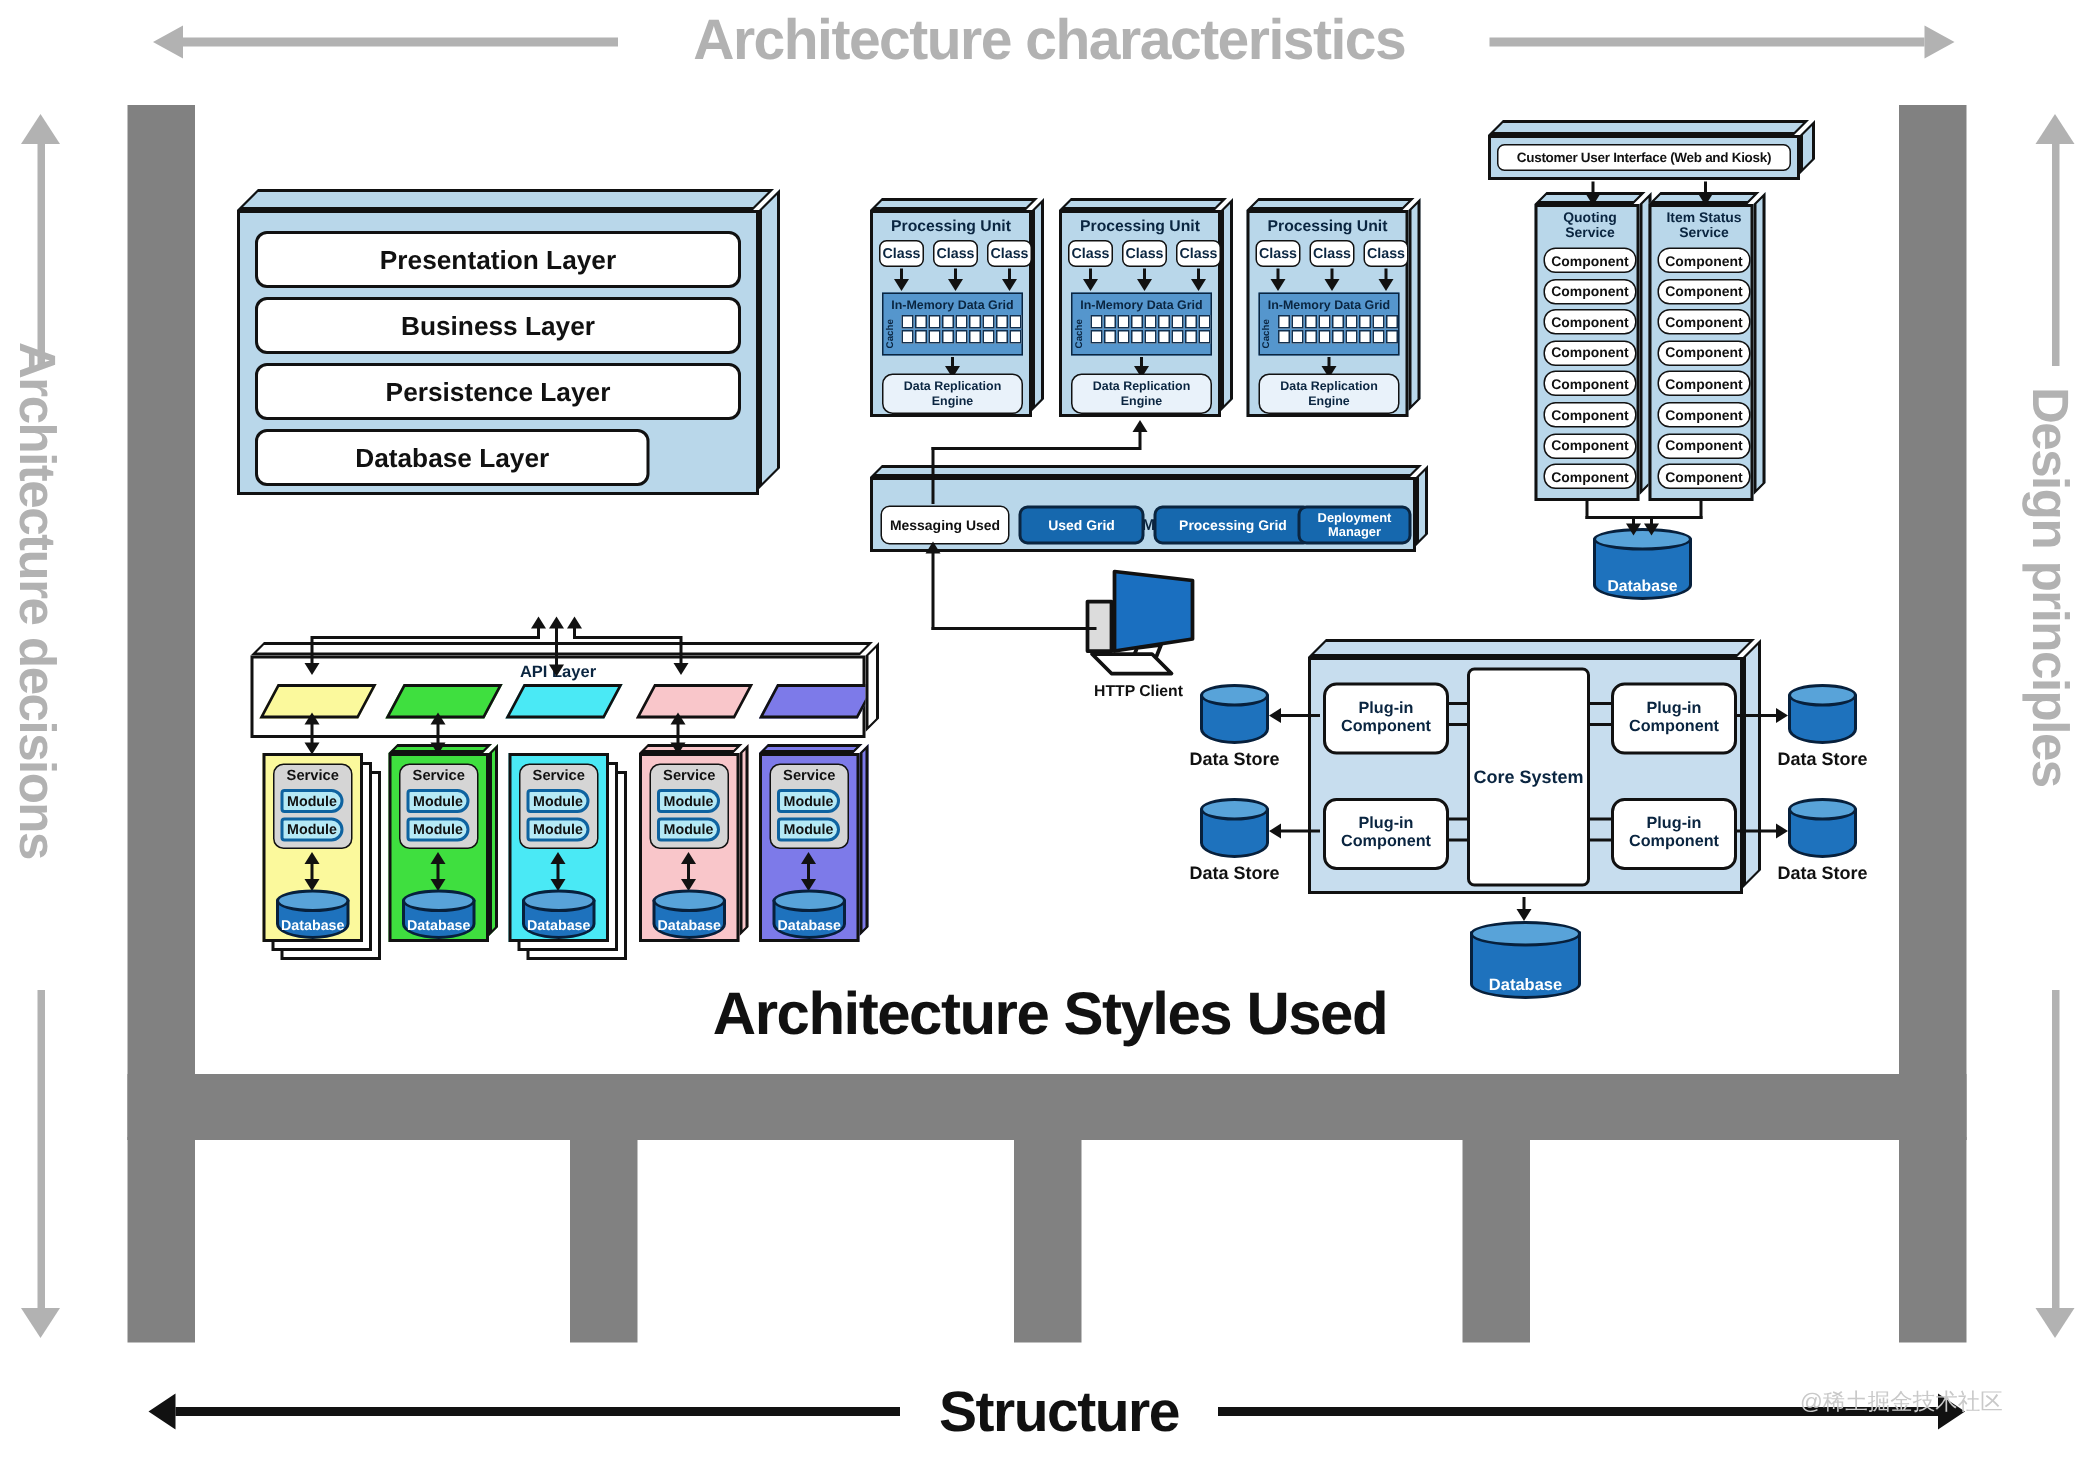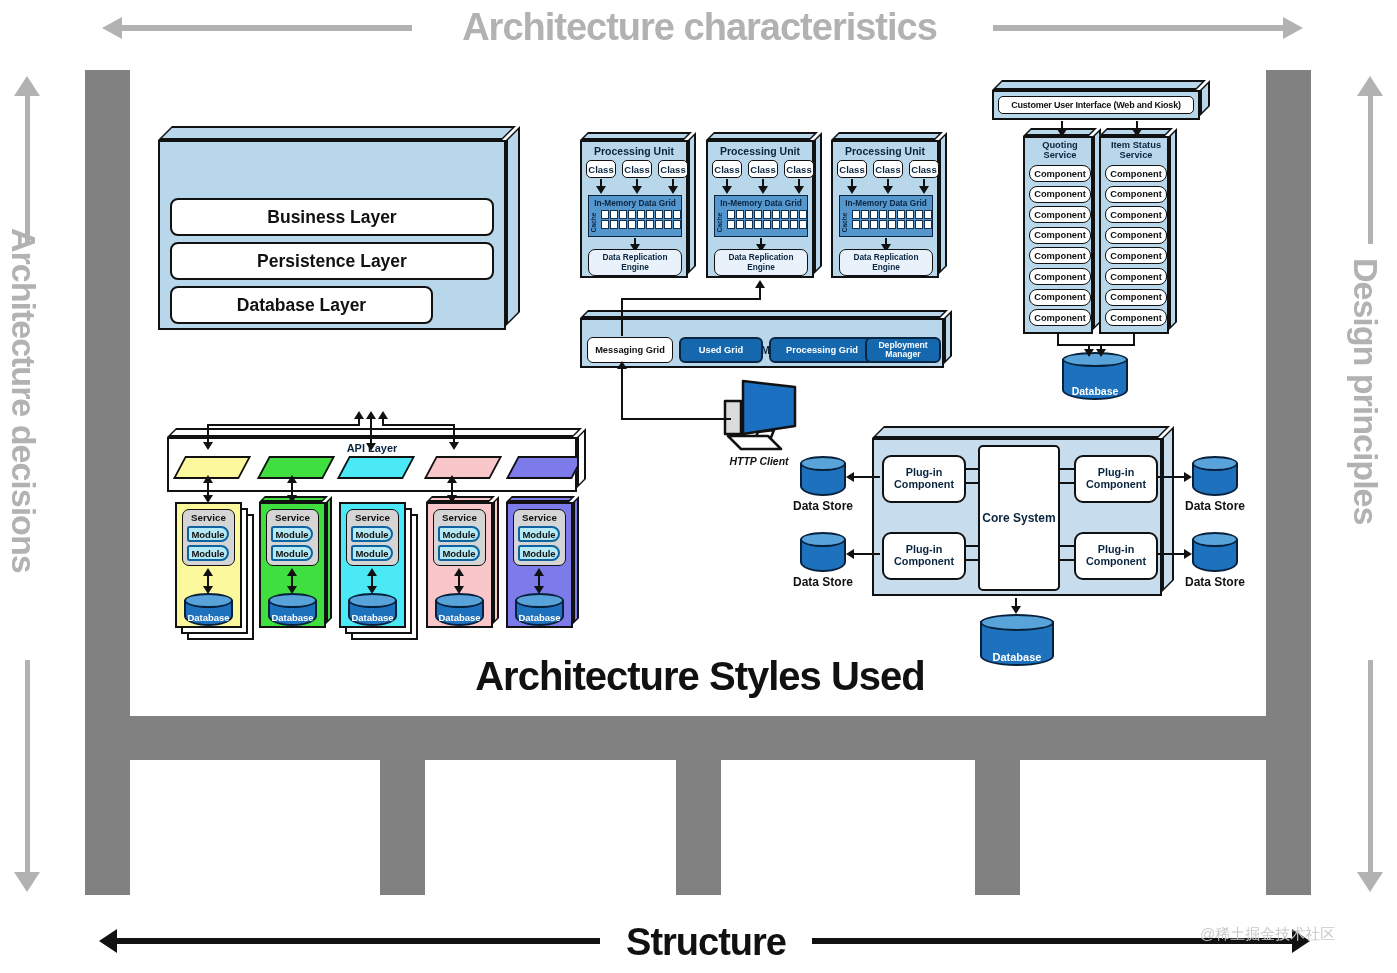--- a/index.html
+++ b/index.html
@@ -100,20 +100,21 @@
   <div class="frame" style="left:85px;top:70px;width:45px;height:690px;"></div>
   <div class="frame" style="left:1266px;top:70px;width:45px;height:690px;"></div>
   <div class="frame" style="left:85px;top:716px;width:1226px;height:44px;"></div>
   <div class="frame" style="left:85px;top:758px;width:45px;height:137px;"></div>
   <div class="frame" style="left:380px;top:758px;width:45px;height:137px;"></div>
   <div class="frame" style="left:676px;top:758px;width:45px;height:137px;"></div>
   <div class="frame" style="left:975px;top:758px;width:45px;height:137px;"></div>
   <div class="frame" style="left:1266px;top:758px;width:45px;height:137px;"></div>
 
   <div class="b3d" style="left:158px;top:140px;width:348px;height:190px;--f:#b9d7ea;--d:14px;border-width:2.5px;">
+    <div class="abs ctr whiteb bold" style="left:10px;top:12px;width:324px;height:38px;font-size:17.5px;">Presentation Layer</div>
     <div class="abs ctr whiteb bold" style="left:10px;top:100px;width:324px;height:38px;font-size:17.5px;">Persistence Layer</div>
     <div class="abs ctr whiteb bold" style="left:10px;top:56px;width:324px;height:38px;font-size:17.5px;">Business Layer</div>
     <div class="abs ctr whiteb bold" style="left:10px;top:144px;width:263px;height:38px;font-size:17.5px;">Database Layer</div>
   </div>
 
   <div class="b3d" style="left:580px;top:140px;width:108px;height:138px;--f:#b9d7ea;--d:8px;">
     <div class="abs ctr bold navy nw" style="left:0;top:2px;width:100%;height:14px;font-size:10.5px;">Processing Unit</div>
     <div class="abs ctr whiteb bold navy" style="left:4px;top:18px;width:30px;height:18px;font-size:9.5px;border-width:1.6px;border-radius:5px;">Class</div>
     <div class="abs ctr whiteb bold navy" style="left:40px;top:18px;width:30px;height:18px;font-size:9.5px;border-width:1.6px;border-radius:5px;">Class</div>
     <div class="abs ctr whiteb bold navy" style="left:76px;top:18px;width:30px;height:18px;font-size:9.5px;border-width:1.6px;border-radius:5px;">Class</div>
@@ -221,35 +222,35 @@
           <span></span>
           <span></span>
         </div>
     </div>
     <div class="vline ad" style="left:52px;top:96px;height:7px;"></div>
     <div class="abs ctr bold navy" style="left:6px;top:107px;width:94px;height:27px;font-size:8.3px;line-height:1.15;background:#e9f2fa;border:1.8px solid #111;border-radius:7px;box-sizing:border-box;">Data Replication Engine</div>
   </div>
 
   <div class="b3d" style="left:580px;top:318px;width:364px;height:50px;--f:#b9d7ea;--d:8px;">
     <div class="abs ctr bold navy nw" style="left:0;top:1px;width:100%;height:14px;font-size:10.5px;margin-top:22px;">Virtualized Middleware</div>
-    <div class="abs ctr bold nw" style="left:5px;top:17px;width:86px;height:26px;font-size:9.3px;background:#fff;border:1.8px solid #111;border-radius:6px;box-sizing:border-box;">Messaging Grid</div>
+    <div class="abs ctr bold nw" style="left:5px;top:17px;width:86px;height:26px;font-size:9.3px;background:#fff;border:1.8px solid #111;border-radius:6px;box-sizing:border-box;">Messaging Used</div>
     <div class="abs ctr bold blueb nw" style="left:97px;top:17px;width:84px;height:26px;font-size:9.3px;">Used Grid</div>
     <div class="abs ctr bold blueb nw" style="left:187px;top:17px;width:106px;height:26px;font-size:9.3px;">Processing Grid</div>
     <div class="abs ctr bold blueb" style="left:283px;top:17px;width:76px;height:26px;font-size:8.6px;line-height:1.1;">Deployment Manager</div>
   </div>
 
   <svg class="abs" viewBox="0 0 92 78" style="left:712px;top:376px;width:92px;height:78px;">
     <g stroke="#111" stroke-width="2.5" stroke-linejoin="round">
       <rect x="13" y="25" width="16" height="33" fill="#dcdcdc"></rect>
       <polygon points="31,5 83,11 83,50 31,58" fill="#1a6fc0"></polygon>
       <polygon points="46,56 62,54 58,64 42,66" fill="#fff"></polygon>
       <polygon points="16,60 56,60 69,73 29,73" fill="#fff"></polygon>
     </g>
   </svg>
-  <div class="abs ctr bold nw" style="left:704px;top:454px;width:110px;height:14px;font-size:10.5px;font-style:italic;">HTTP Client</div>
+  <div class="abs ctr bold nw" style="left:704px;top:454px;width:110px;height:14px;font-size:10.5px;">HTTP Client</div>
 
   <div class="b3d" style="left:992px;top:90px;width:208px;height:30px;--f:#b9d7ea;--d:10px;">
     <div class="abs ctr bold nw" style="left:4px;top:4px;width:196px;height:18px;font-size:9px;letter-spacing:-0.2px;background:#fff;border:1.8px solid #111;border-radius:5px;box-sizing:border-box;">Customer User Interface (Web and Kiosk)</div>
   </div>
 
   <div class="b3d" style="left:1023px;top:136px;width:70px;height:198px;--f:#b9d7ea;--d:8px;">
     <div class="abs ctr bold navy" style="left:4px;top:1px;width:62px;height:24px;font-size:9.3px;line-height:1.05;">Quoting Service</div>
     <div class="abs ctr whiteb bold" style="left:4px;top:27px;width:62px;height:17px;font-size:9.3px;border-width:1.6px;">Component</div>
     <div class="abs ctr whiteb bold" style="left:4px;top:47.6px;width:62px;height:17px;font-size:9.3px;border-width:1.6px;">Component</div>
     <div class="abs ctr whiteb bold" style="left:4px;top:68.2px;width:62px;height:17px;font-size:9.3px;border-width:1.6px;">Component</div>

